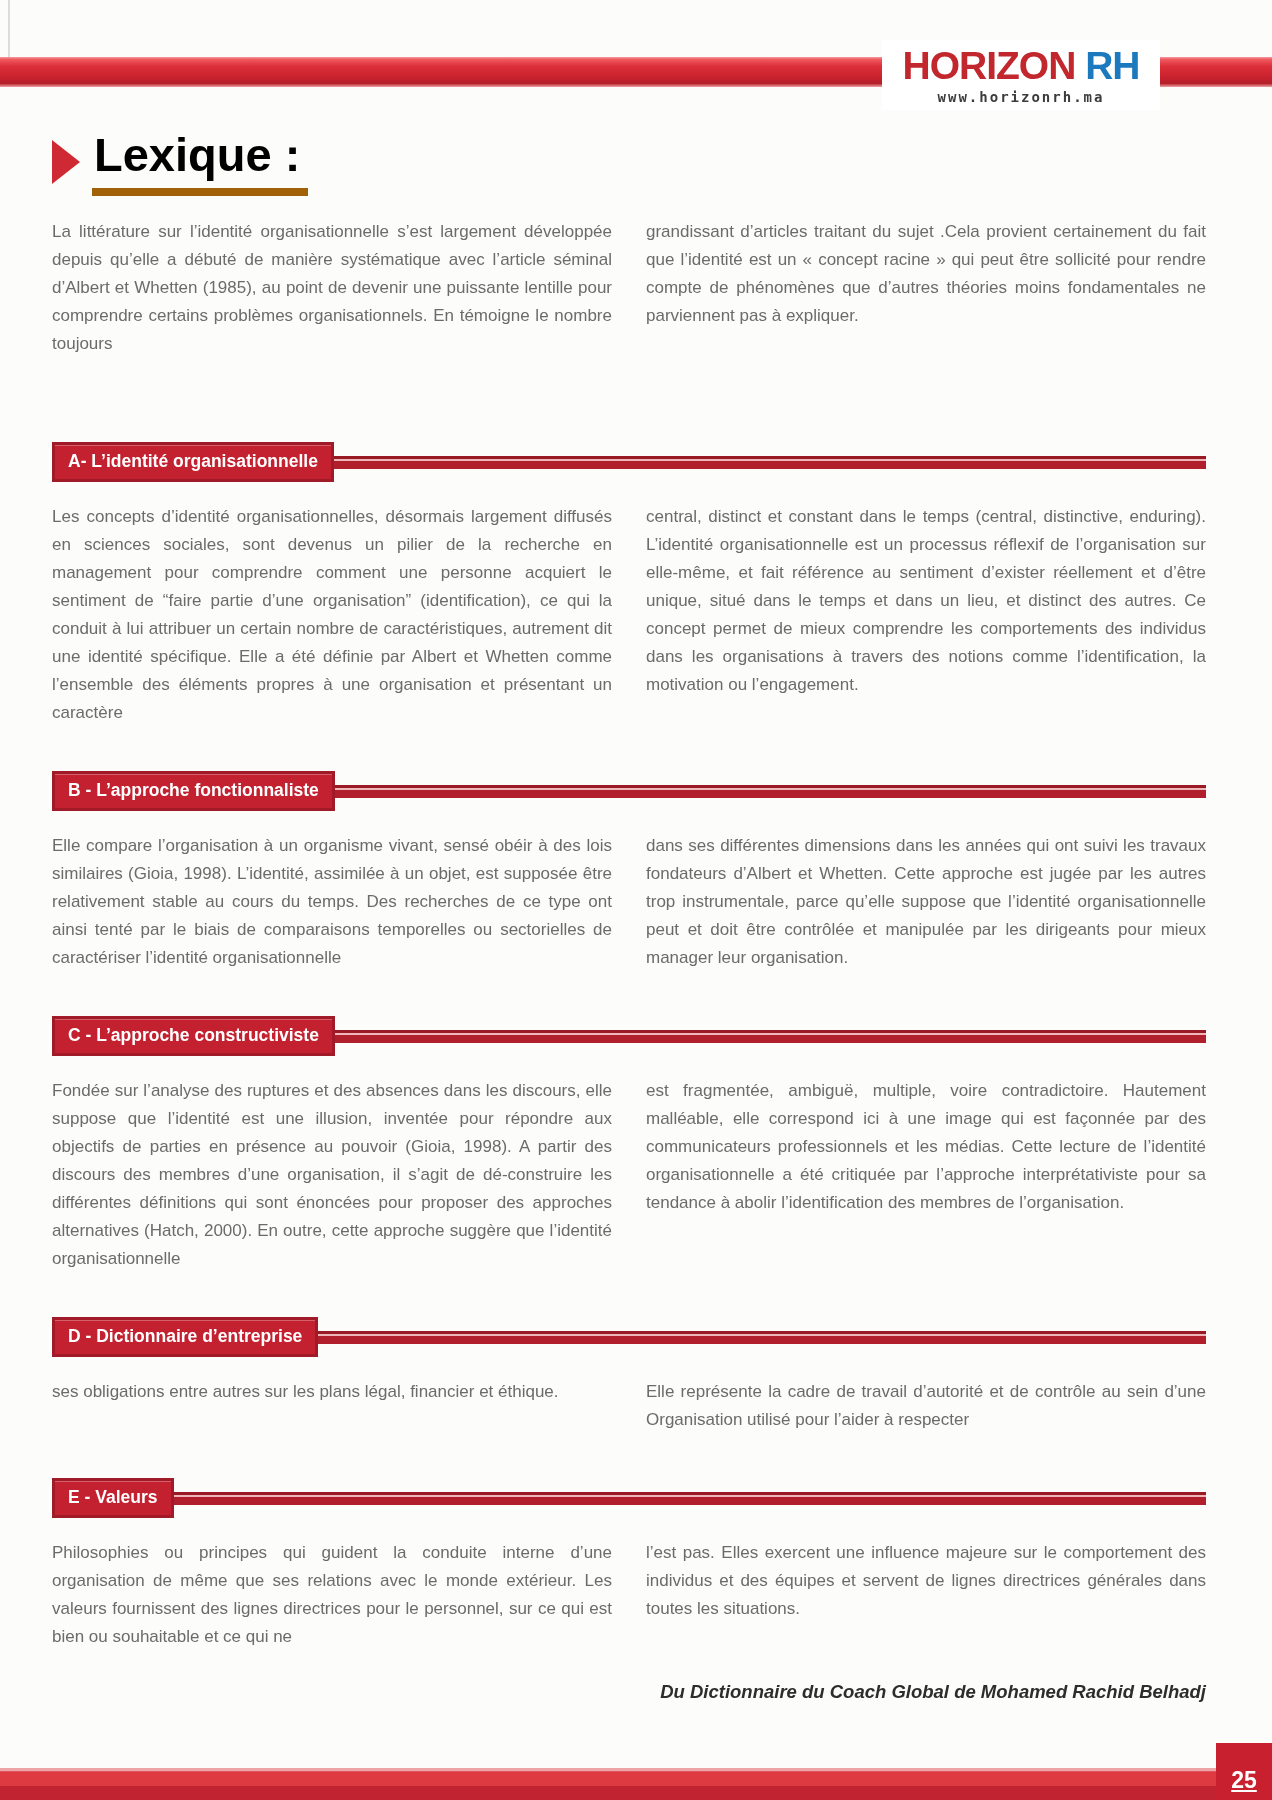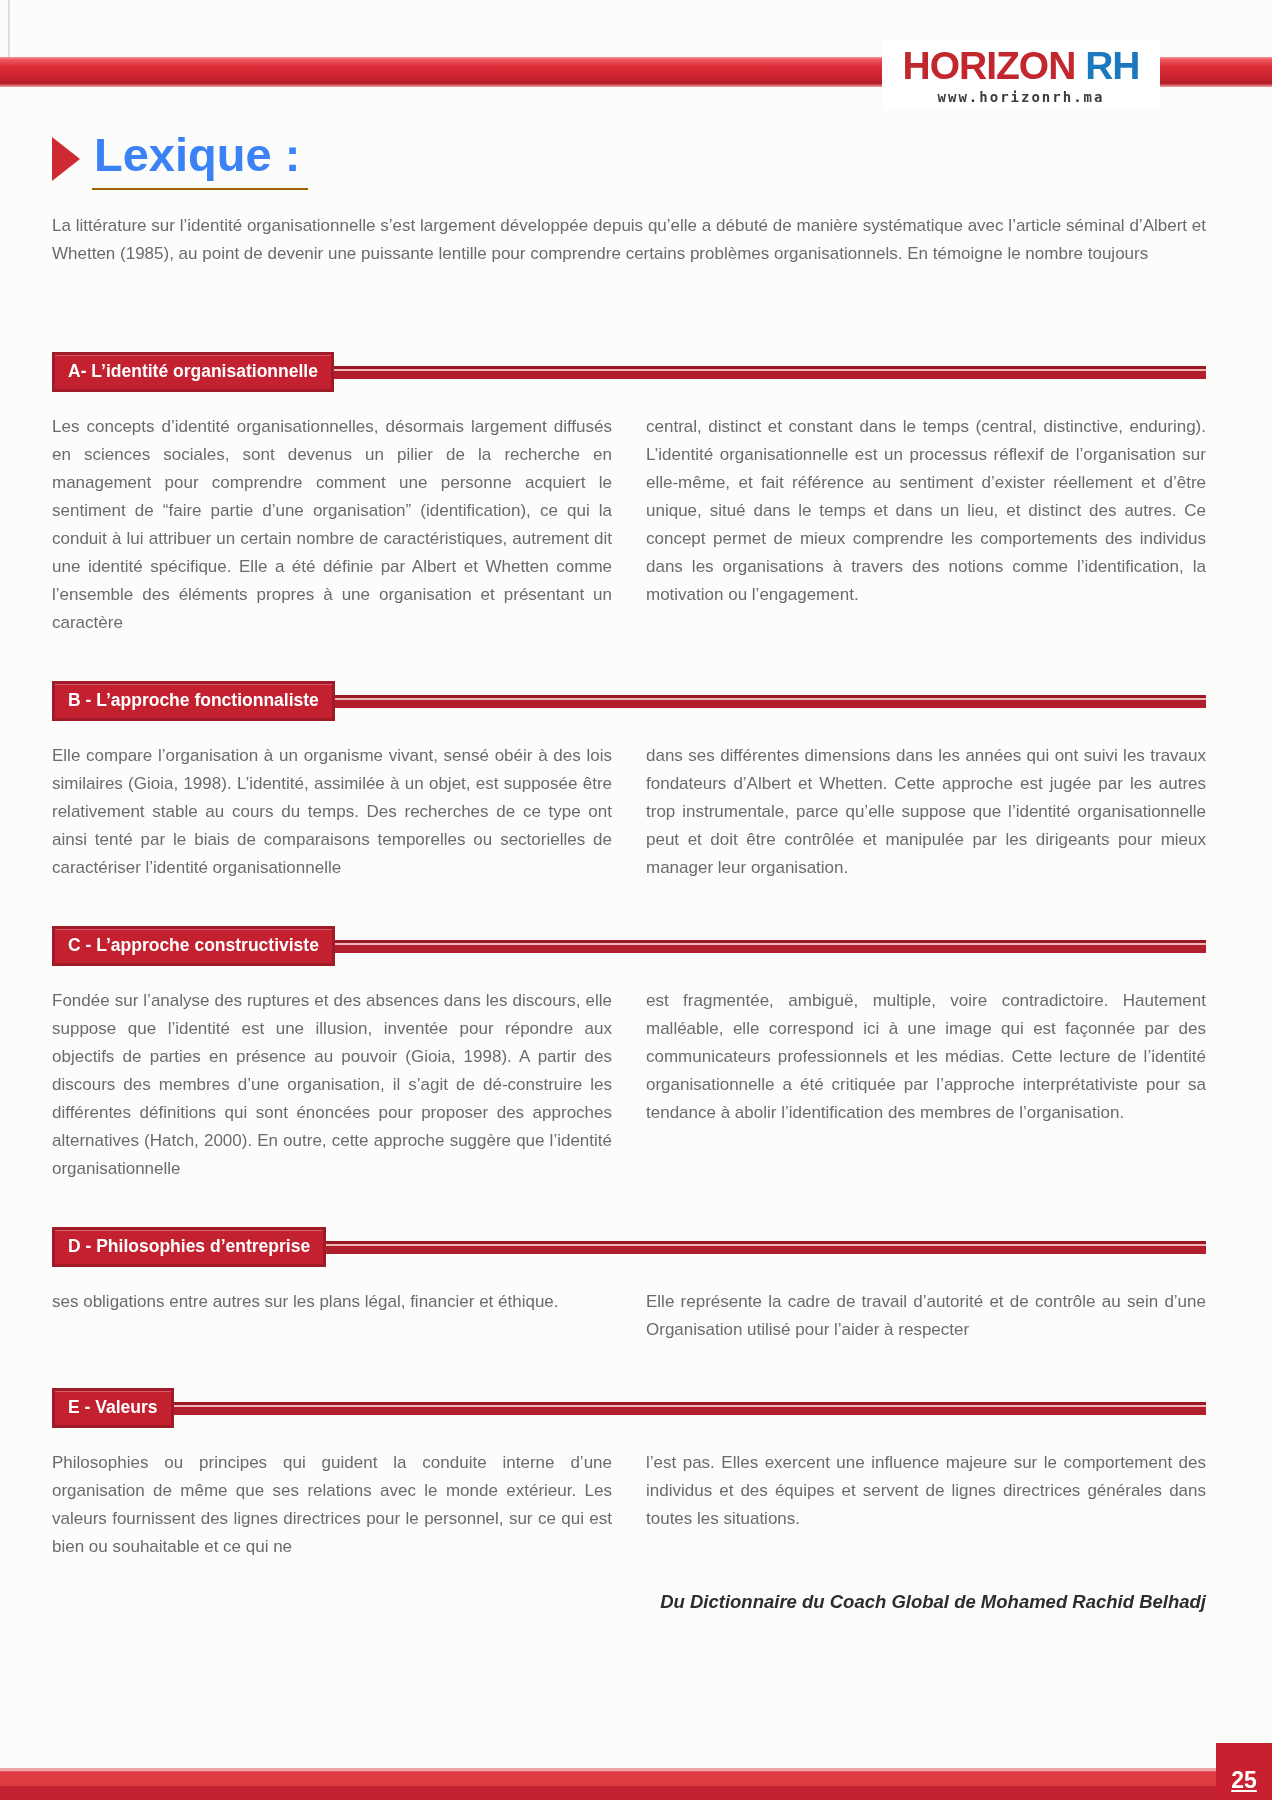--- a/index.html
+++ b/index.html
@@ -24,22 +24,22 @@
     font-family:"DejaVu Sans Mono", monospace;
     font-size:14px;color:#3c3c3c;letter-spacing:2px;margin-top:4px;font-weight:700;white-space:nowrap;
   }
   .content{position:relative;margin:0 66px 0 52px;}
   .title-row{padding-top:128px;display:flex;align-items:center;}
   .arrow{
     width:0;height:0;border-left:28px solid #cf2934;
     border-top:22px solid transparent;border-bottom:22px solid transparent;margin-right:12px;
   }
   .title{
-    font-size:47px;font-weight:700;color:#3b82f6;margin:0;
-    border-bottom:2px solid #a16207;padding:0 8px 6px 2px;line-height:1.15;
+    font-size:47px;font-weight:700;color:#000000;margin:0;
+    border-bottom:8px solid #a16207;padding:0 8px 6px 2px;line-height:1.15;
   }
   .two-col{display:flex;gap:34px;}
   .two-col p{flex:1;margin:0;font-size:17px;line-height:28px;color:#6b6b6b;text-align:justify;}
   .intro{margin-top:22px;}
   .sec{margin-top:44px;}
   .sec-a{margin-top:84px;}
   .sec-header{display:flex;align-items:center;margin-bottom:21px;}
   .badge{
     background:#c42130;color:#ffffff;font-weight:700;font-size:17.5px;
     padding:6px 13px 7px;border:3px solid #a01b27;white-space:nowrap;position:relative;z-index:1;
@@ -79,20 +79,21 @@
 
   <div class="content">
 
     <div class="title-row">
       <span class="arrow"></span>
       <h1 class="title">Lexique :</h1>
     </div>
 
     <div class="two-col intro">
       <p>La littérature sur l’identité organisationnelle s’est largement développée depuis qu’elle a débuté de manière systématique avec l’article séminal d’Albert et Whetten (1985), au point de devenir une puissante lentille pour comprendre certains problèmes organisationnels. En témoigne le nombre toujours</p>
+      <p>grandissant d’articles traitant du sujet .Cela provient certainement du fait que l’identité est un « concept racine » qui peut être sollicité pour rendre compte de phénomènes que d’autres théories moins fondamentales ne parviennent pas à expliquer.</p>
     </div>
 
     <section class="sec sec-a">
       <div class="sec-header">
         <span class="badge">A- L’identité organisationnelle</span>
         <span class="rule"></span>
       </div>
       <div class="two-col">
         <p>Les concepts d’identité organisationnelles, désormais largement diffusés en sciences sociales, sont devenus un pilier de la recherche en management pour comprendre comment une personne acquiert le sentiment de “faire partie d’une organisation” (identification), ce qui la conduit à lui attribuer un certain nombre de caractéristiques, autrement dit une identité spécifique. Elle a été définie par Albert et Whetten comme l’ensemble des éléments propres à une organisation et présentant un caractère</p>
         <p>central, distinct et constant dans le temps (central, distinctive, enduring). L’identité organisationnelle est un processus réflexif de l’organisation sur elle-même, et fait référence au sentiment d’exister réellement et d’être unique, situé dans le temps et dans un lieu, et distinct des autres. Ce concept permet de mieux comprendre les comportements des individus dans les organisations à travers des notions comme l’identification, la motivation ou l’engagement.</p>
@@ -116,21 +117,21 @@
         <span class="rule"></span>
       </div>
       <div class="two-col">
         <p>Fondée sur l’analyse des ruptures et des absences dans les discours, elle suppose que l’identité est une illusion, inventée pour répondre aux objectifs de parties en présence au pouvoir (Gioia, 1998). A partir des discours des membres d’une organisation, il s’agit de dé-construire les différentes définitions qui sont énoncées pour proposer des approches alternatives (Hatch, 2000). En outre, cette approche suggère que l’identité organisationnelle</p>
         <p>est fragmentée, ambiguë, multiple, voire contradictoire. Hautement malléable, elle correspond ici à une image qui est façonnée par des communicateurs professionnels et les médias. Cette lecture de l’identité organisationnelle a été critiquée par l’approche interprétativiste pour sa tendance à abolir l’identification des membres de l’organisation.</p>
       </div>
     </section>
 
     <section class="sec">
       <div class="sec-header">
-        <span class="badge">D - Philosophies d’entreprise</span>
+        <span class="badge">D - Dictionnaire d’entreprise</span>
         <span class="rule"></span>
       </div>
       <div class="two-col">
         <p>ses obligations entre autres sur les plans légal, financier et éthique.</p>
         <p>Elle représente la cadre de travail d’autorité et de contrôle au sein d’une Organisation utilisé pour l’aider à respecter</p>
       </div>
     </section>
 
     <section class="sec">
       <div class="sec-header">

